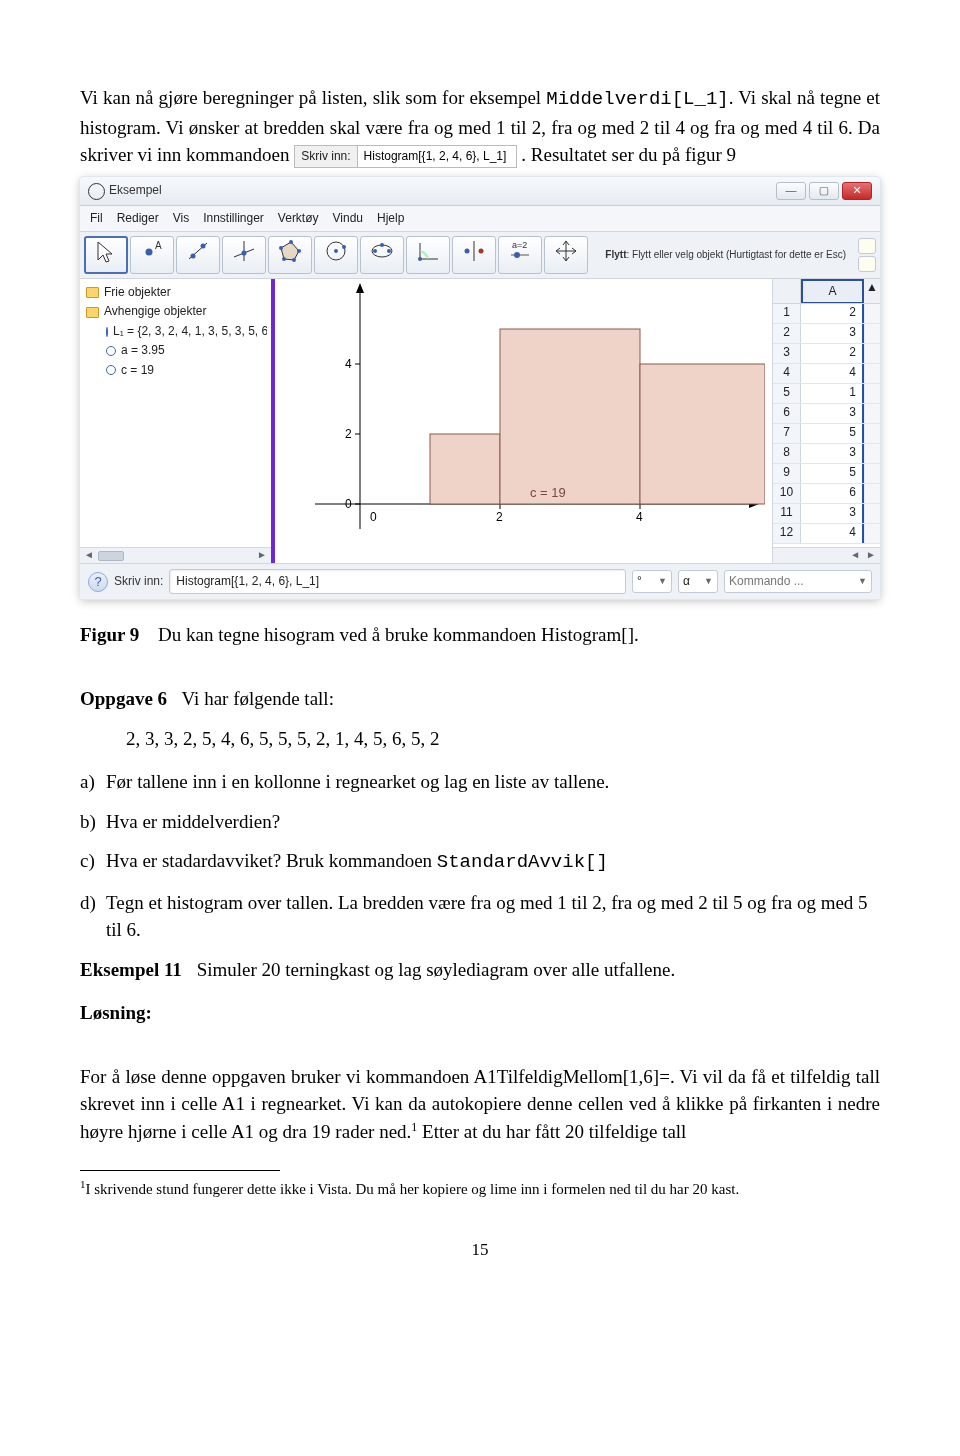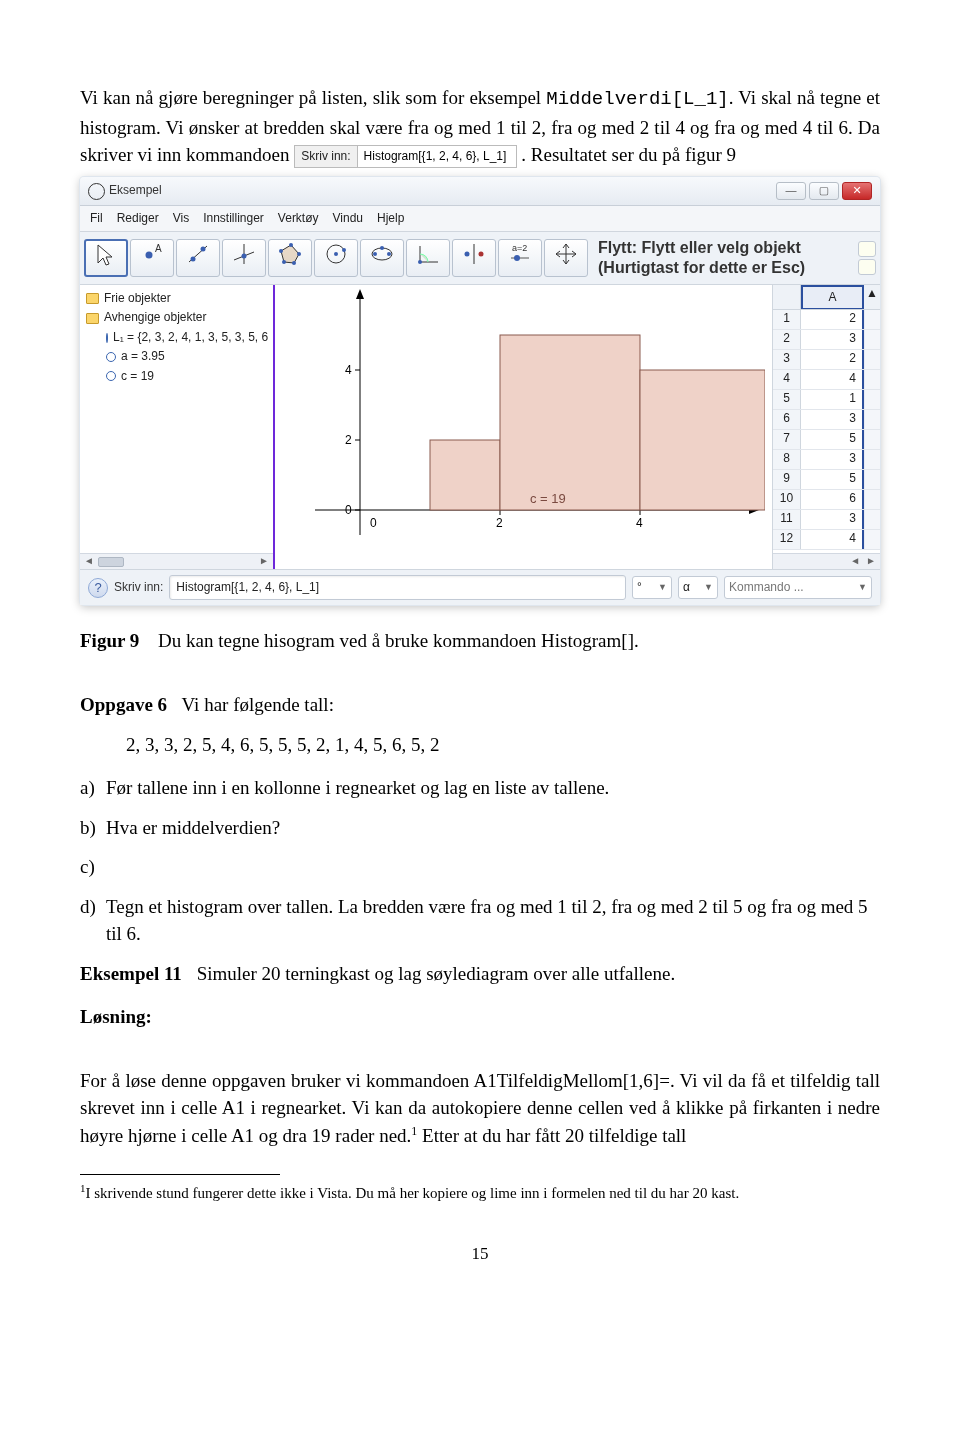--- a/index.html
+++ b/index.html
@@ -23,26 +23,26 @@
   .win-btn { width: 30px; height: 18px; border: 1px solid #b6bec7; border-radius: 3px; background: linear-gradient(#fbfdff,#e4e9ef); display:flex; align-items:center; justify-content:center; font-size:11px; color:#555; }
   .win-btn.close { background: linear-gradient(#e57373,#c62828); border-color:#b02525; color:#fff; }
 
   .ggb-menubar { display:flex; gap:14px; padding:4px 10px; background:#f4f6f9; border-bottom:1px solid #d0d6de; }
   .ggb-menubar span { font-size:12px; color:#222; }
 
   .ggb-toolbar { display:flex; align-items:center; gap:2px; padding:4px; background:#eef2f7; border-bottom:1px solid #cfd6de; }
   .tbtn { width:44px; height:38px; border:1px solid #b8c2cf; border-radius:3px; background:linear-gradient(#fff,#e9eef4); position:relative; }
   .tbtn.sel { border:2px solid #4a6fb3; }
   .tbtn svg { display:block; margin:auto; }
-  .tool-hint { margin-left:auto; font-size:16px; color:#333; line-height:1.25; max-width:260px; padding:2px 6px;font-weight:bold; }
+  .tool-hint { margin-left:auto; font-size:10px; color:#333; line-height:1.25; max-width:260px; padding:2px 6px; }
   .tool-aux { display:flex; flex-direction:column; gap:2px; margin-left:4px; }
   .tool-aux .mini { width:18px; height:16px; border:1px solid #c2cad5; border-radius:3px; background:#fdfef0; }
 
   .ggb-body { display:flex; background:#fff; }
-  .ggb-left { width:195px; border-right:2px solid #6d28d9; background:#fff; display:flex; flex-direction:column; }
+  .ggb-left { width:195px; border-right:4px solid #6d28d9; background:#fff; display:flex; flex-direction:column; }
   .tree { padding:4px 4px 2px; font-size:12px; }
   .tree-item { display:flex; align-items:center; gap:5px; padding:1px 2px; white-space:nowrap; overflow:hidden; }
   .tree-item.sub { padding-left:22px; }
   .folder-icon { width:13px; height:11px; background:#fbd56a; border:1px solid #c79a2b; border-radius:1px; display:inline-block; }
   .dot-ico { width:10px; height:10px; border-radius:50%; border:1px solid #3b66b0; display:inline-block; }
   .tree-hscroll { margin-top:auto; height:16px; border-top:1px solid #d2d8e1; background:#eef1f6; display:flex; align-items:center; padding:0 4px; gap:4px; }
   .hscroll-thumb { flex:0 0 26px; height:10px; background:#cdd4de; border:1px solid #aeb7c3; border-radius:2px; }
   .arrow-s { font-size:10px; color:#666; }
 
   .ggb-center { flex:1; position:relative; background:#fff; min-height:280px; }
@@ -374,20 +374,21 @@
   <li>
       <span class="m">a)</span>
       <span class="t">Før tallene inn i en kollonne i regnearket og lag en liste av tallene.</span>
     </li>
   <li>
       <span class="m">b)</span>
       <span class="t">Hva er middelverdien?</span>
     </li>
   <li>
       <span class="m">c)</span>
+      <span class="t"><span>Hva er stadardavviket? Bruk kommandoen </span><span class="mono">StandardAvvik[]</span></span>
     </li>
   <li>
       <span class="m">d)</span>
       <span class="t">Tegn et histogram over tallen. La bredden være fra og med 1 til 2, fra og med 2 til 5 og fra og med 5 til 6.</span>
     </li>
 </ul>
 
 <p class="para ex-head" style="margin-top:8px">
   <span class="label">Eksempel 11</span>
   <span>Simuler 20 terningkast og lag søylediagram over alle utfallene.</span>

